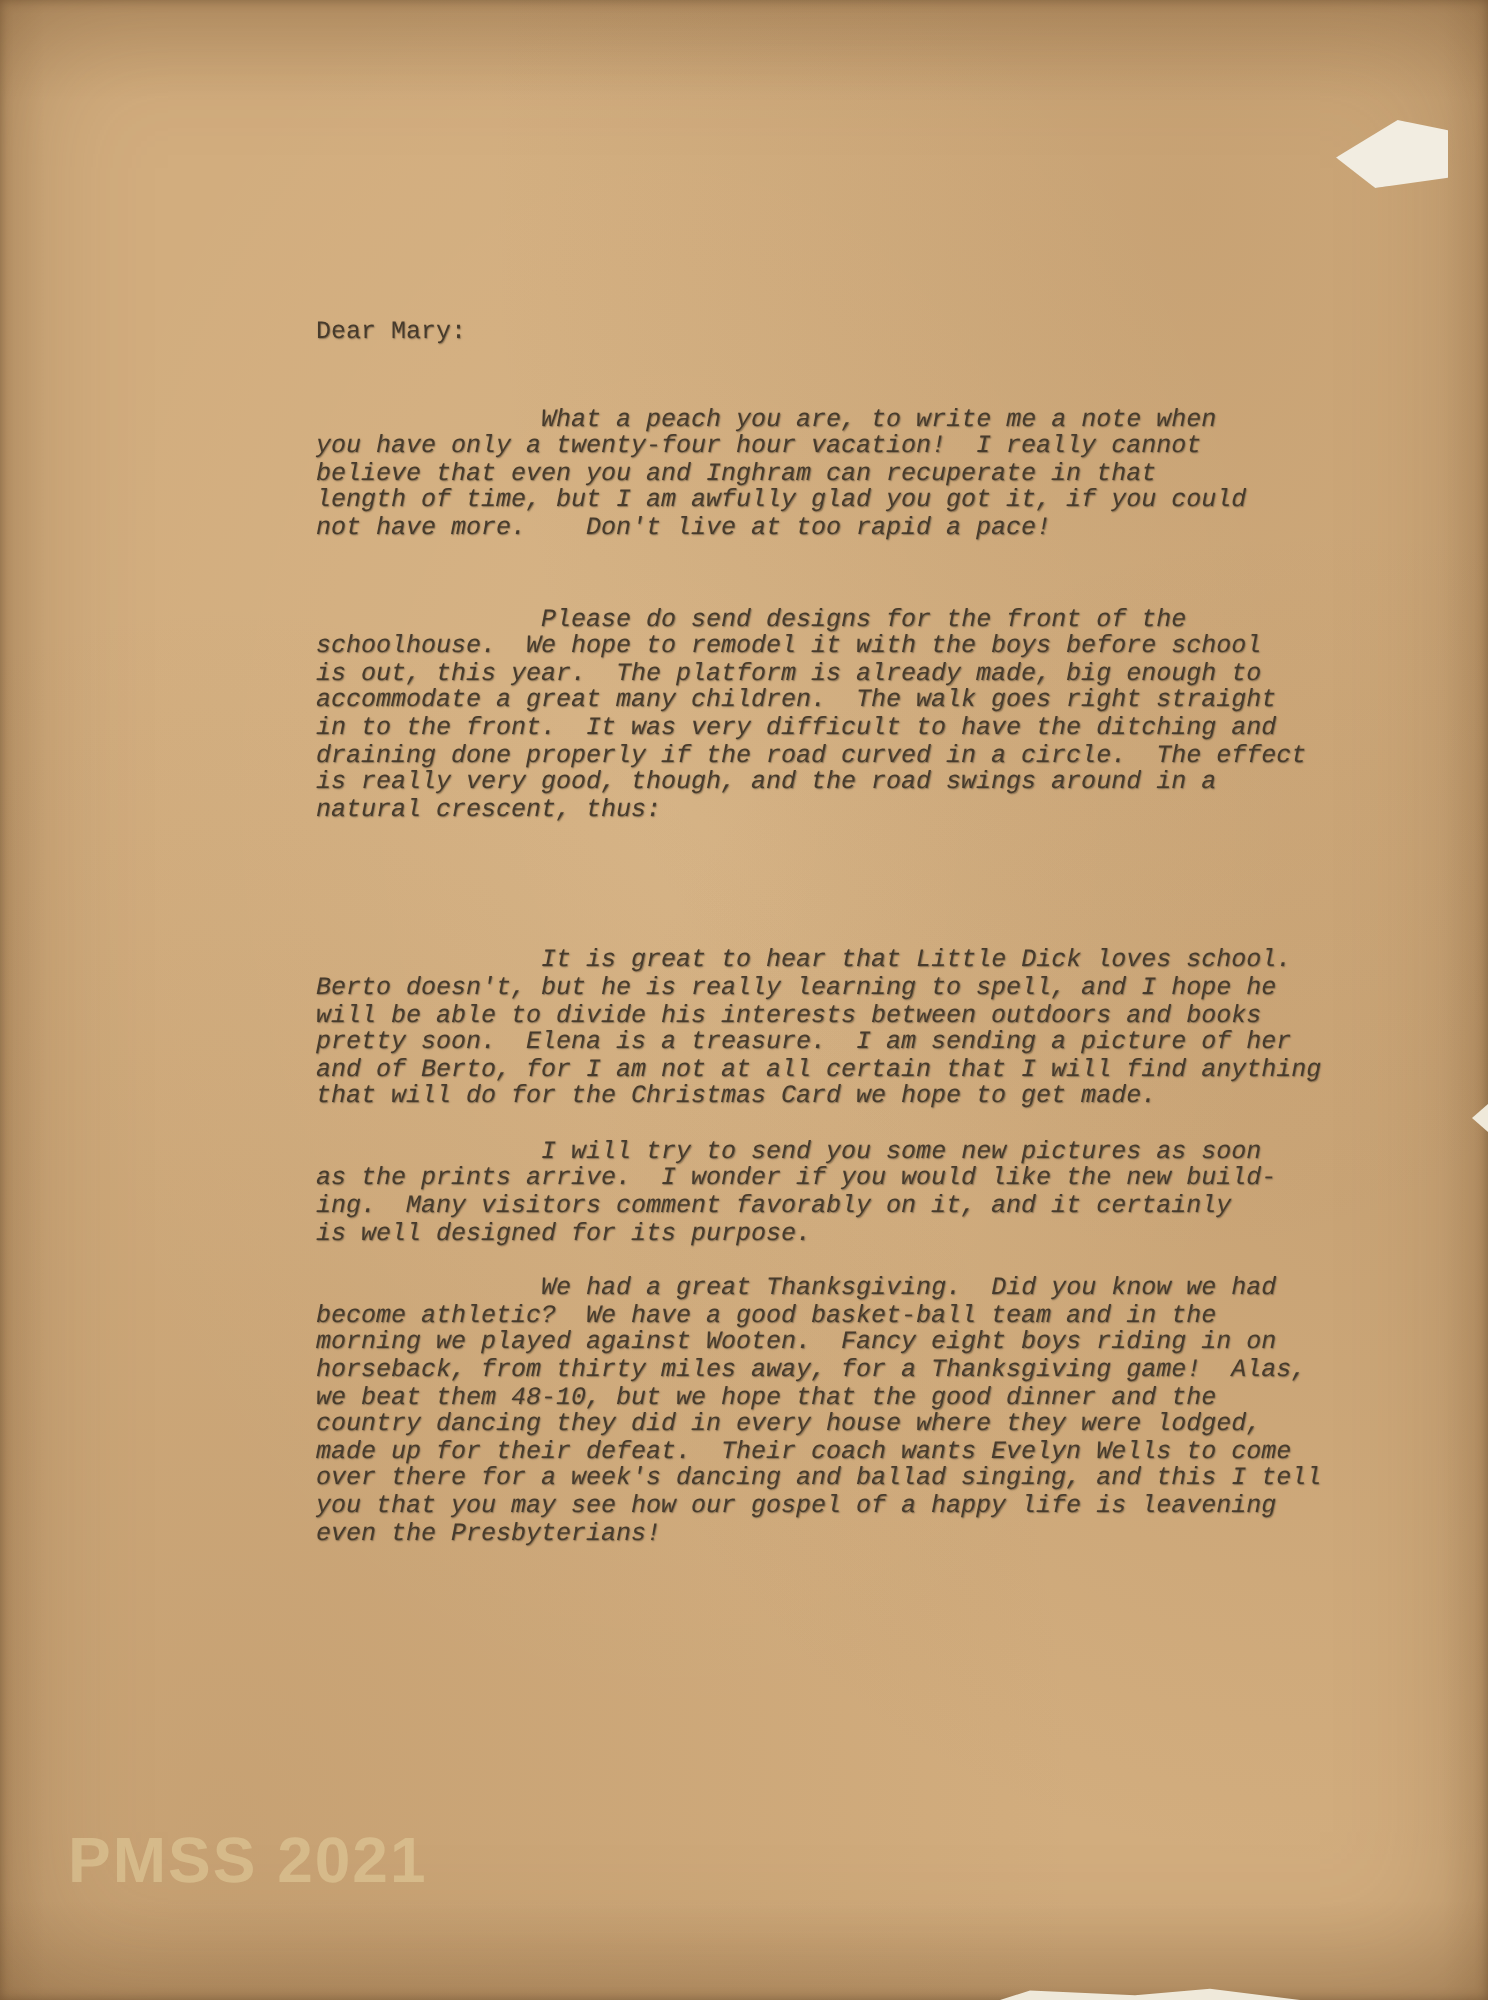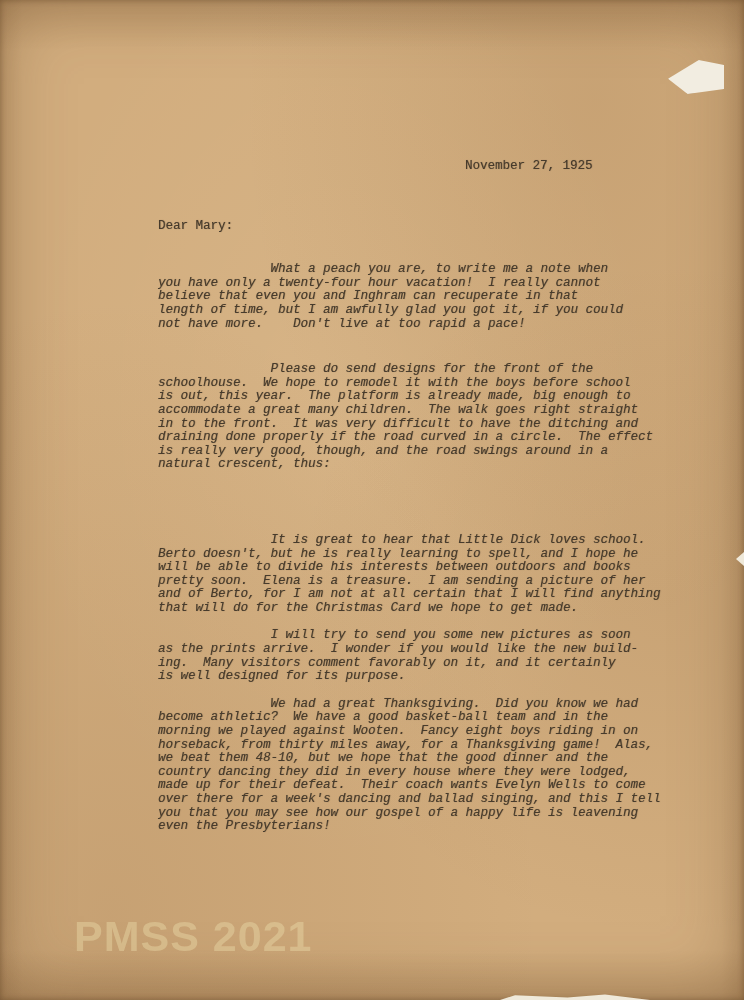--- a/index.html
+++ b/index.html
@@ -53,26 +53,25 @@
   
   .para:nth-child(2) {
     margin-bottom: 62px;
     margin-top: 32px;
   }
   .watermark {
     position: absolute;
     left: 34px;
     top: 912px;
     font-family: "Liberation Sans", sans-serif;
-    font-size: 43px;
+    font-size: 32px;
     font-weight: bold;
     letter-spacing: 1px;
     color: rgba(236, 222, 172, 0.42);
     text-shadow: none;
-    margin-left: 40px;
   }
   .torn-corner {
     position: absolute;
     left: 668px;
     top: 60px;
     width: 56px;
     height: 34px;
     background: #f2ede1;
     clip-path: polygon(0 55%, 55% 0, 100% 15%, 100% 85%, 35% 100%);
     box-shadow: 0 1px 2px rgba(90,60,30,0.4);
@@ -99,21 +98,20 @@
 </head>
 <body>
 
 <div class="page">
 
   <div class="torn-corner"></div>
   <div class="edge-chip"></div>
   <div class="bottom-chip"></div>
 
   <div class="letter">
-    <div class="date">November 27, 1925</div>
 
     <div class="salutation">Dear Mary:</div>
 
     <div class="body">
         <div class="para">               What a peach you are, to write me a note when
 you have only a twenty-four hour vacation!  I really cannot
 believe that even you and Inghram can recuperate in that
 length of time, but I am awfully glad you got it, if you could
 not have more.    Don't live at too rapid a pace!</div>
         <div class="para">               Please do send designs for the front of the

